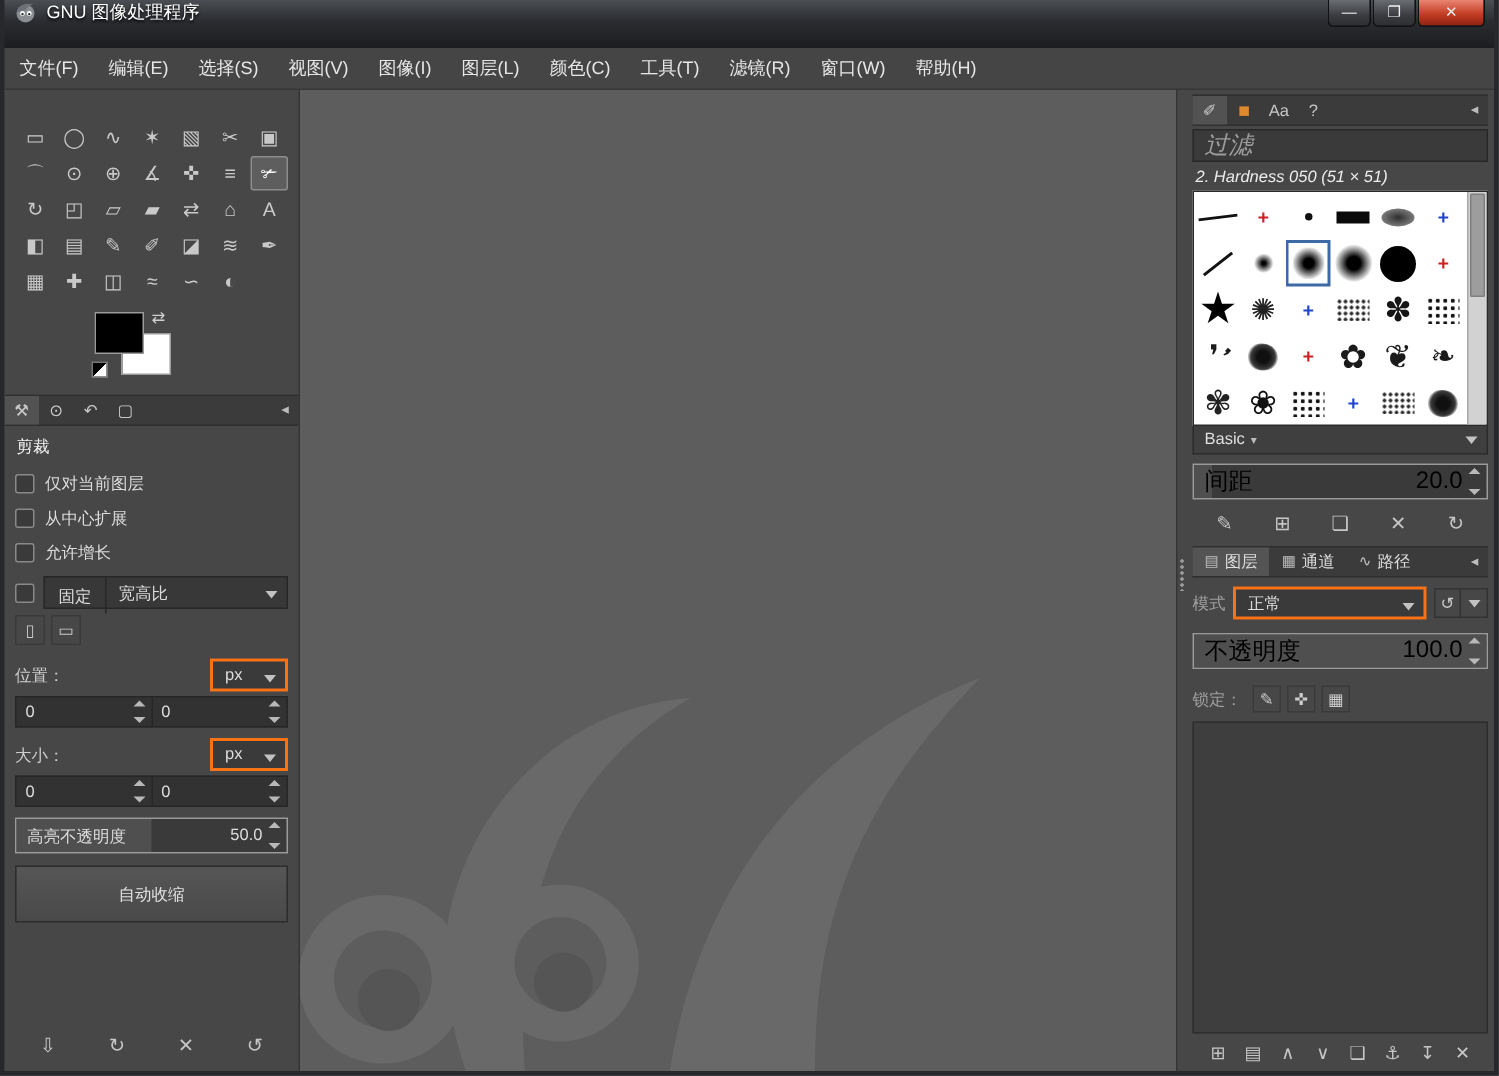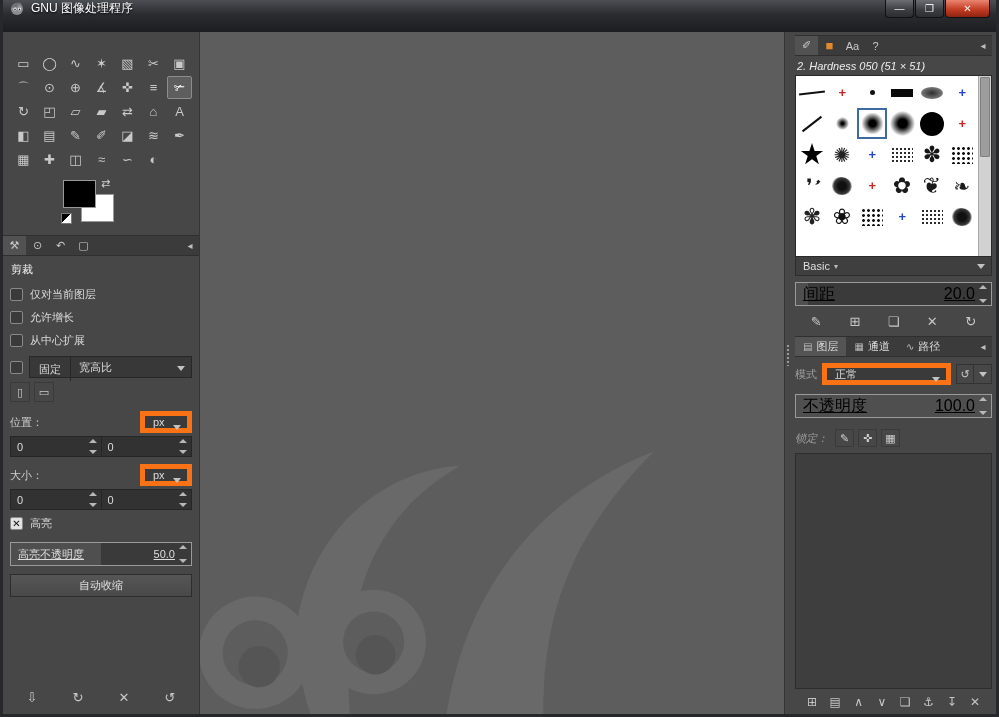--- a/index.html
+++ b/index.html
@@ -76,42 +76,42 @@
   .entry-row { display:flex; align-items:center; gap:4px; margin:4px 0 8px; }
   .entry { flex:1; height:22px; display:flex; align-items:center; padding:0 6px;
            background:#323232; border:1px solid #262626; font-style:italic; }
   .entry .clear { margin-left:auto; font-style:normal; color:#b5b5b5; font-size:12px; }
   .mini-btn { width:20px; height:20px; display:flex; align-items:center; justify-content:center;
               color:#c9c9c9; background:#474747; border:1px solid #3a3a3a; font-size:11px; }
 
   .unit-row { display:flex; align-items:center; justify-content:space-between; margin-top:6px; height:24px; }
   .lbl { color:#cfcfcf;text-align:center; }
   .combo { position:relative; height:22px; display:flex; align-items:center; gap:4px;
-           background:#3a3a3a; border:5px solid #f97316; padding:0 16px 0 8px; color:#dcdcdc; }
+           background:#3a3a3a; border:2px solid #f97316; padding:0 16px 0 8px; color:#dcdcdc; }
   .combo.unit { width:52px; }
   .combo.full { margin:8px 0 2px; }
 
   .spin-pair { display:flex; margin:2px 0 2px; }
   .spin { flex:1; position:relative; height:21px; display:flex; align-items:center;
           padding:0 15px 0 6px; background:#323232; border:1px solid #262626; }
   .spin + .spin { border-left:0; }
   .arrows { position:absolute; right:2px; top:2px; bottom:2px; width:10px;
             display:flex; flex-direction:column; justify-content:space-between; }
   .au { width:0; border-left:4px solid transparent; border-right:4px solid transparent;
         border-bottom:4px solid #b8b8b8; }
   .ad { width:0; border-left:4px solid transparent; border-right:4px solid transparent;
         border-top:4px solid #b8b8b8; }
 
   .slider-w { position:relative; height:24px; margin:7px 0; display:flex; align-items:center;
-              background:#3a3a3a; border:1px solid #9a9a9a; padding:0 16px 0 7px; overflow:hidden;text-decoration:underline; }
+              background:#3a3a3a; border:1px solid #9a9a9a; padding:0 16px 0 7px; overflow:hidden; }
   .slider-w .fill { position:absolute; left:0; top:0; bottom:0; background:#4f4f4f; }
   .slider-w .sl { position:relative; }
   .slider-w .sv { position:relative; margin-left:auto; }
 
-  .btn { height:23px; margin:8px 0; display:flex; align-items:center; justify-content:center;
+  .btn { height:38px; margin:8px 0; display:flex; align-items:center; justify-content:center;
          color:#e0e0e0; background:linear-gradient(#565656,#494949); border:1px solid #2d2d2d; }
   .opt-footer { margin-top:auto; display:flex; justify-content:space-around; align-items:center;
                 padding:8px 6px 9px; color:#c6c6c6; font-size:13px; }
   .ficon { width:22px; text-align:center; }
 
   
   .canvas { flex:1; position:relative; background:#5d5d5d; overflow:hidden; }
   .canvas svg { position:absolute; left:0; bottom:0; width:100%; height:100%; }
 
   
@@ -177,21 +177,21 @@
   .ltab .ticon { font-size:10px; color:#bdbdbd; font-style:normal; }
   .mode-row { display:flex; align-items:center; gap:5px; margin:6px 0 2px; font-size:11px; }
   .mode-row .lbl, .lock-row .lbl { color:#9f9f9f; }
   .mode-row .combo { flex:1; }
   .mini-split { display:flex; }
   .ms-btn { width:18px; height:20px; display:flex; align-items:center; justify-content:center;
             background:#474747; border:1px solid #333; color:#c9c9c9; font-size:11px; }
   .ms-btn + .ms-btn { border-left:0; }
   .ms-btn.arrow::after { content:""; border-left:4px solid transparent;
             border-right:4px solid transparent; border-top:5px solid #c2c2c2; }
-  .lock-row { display:flex; align-items:center; gap:7px; margin:4px 0 2px; font-size:11px;font-style:italic; }
+  .lock-row { display:flex; align-items:center; gap:7px; margin:4px 0 2px; font-size:11px; }
   .lock-btn { width:19px; height:18px; display:flex; align-items:center; justify-content:center;
               color:#cccccc; font-size:11px; background:#474747; border:1px solid #3a3a3a; }
   .layer-list { flex:1; margin:4px 0; background:#3e3e3e; border:1px solid #2d2d2d; }
   .dock-bottom .dock-footer { justify-content:space-between; padding:2px 6px 2px; font-size:12px; }
 </style>
 </head>
 <body>
 
 <div class="window">
 
@@ -207,20 +207,36 @@
         </svg>
     </span>
     <span class="title">GNU 图像处理程序</span>
     <span class="winbtns">
       <span class="winbtn">—</span>
       <span class="winbtn">❐</span>
       <span class="winbtn close">✕</span>
     </span>
   </div>
 
+  <div class="menubar">
+    <div class="mrepeat">
+
+    <span class="menu-item">文件(F)</span>
+        <span class="menu-item">编辑(E)</span>
+        <span class="menu-item">选择(S)</span>
+        <span class="menu-item">视图(V)</span>
+        <span class="menu-item">图像(I)</span>
+        <span class="menu-item">图层(L)</span>
+        <span class="menu-item">颜色(C)</span>
+        <span class="menu-item">工具(T)</span>
+        <span class="menu-item">滤镜(R)</span>
+        <span class="menu-item">窗口(W)</span>
+        <span class="menu-item">帮助(H)</span>
+      </div>
+  </div>
 
   <div class="main">
 
     <div class="left-panel">
       <div class="tools">
 
       <span class="tool">▭</span>
           <span class="tool">◯</span>
           <span class="tool">∿</span>
           <span class="tool">✶</span>
@@ -279,25 +295,25 @@
           <div class="opt-title">剪裁</div>
 
           <div>
 
           <label class="chkrow">
               <span class="cb"></span>
               <span>仅对当前图层</span>
             </label>
               <label class="chkrow">
               <span class="cb"></span>
-              <span>允许增长</span>
+              <span>从中心扩展</span>
             </label>
               <label class="chkrow">
               <span class="cb"></span>
-              <span>从中心扩展</span>
+              <span>允许增长</span>
             </label>
             </div>
 
           <div class="fixed-row">
             <span class="cb"></span>
             <div class="fixed-ctl">
               <span class="fixed-label">固定</span>
               <span class="fixed-value">宽高比</span>
             </div>
           </div>
@@ -346,24 +362,20 @@
             </div>
             <div class="spin">
               <span>0</span>
               <span class="arrows">
                   <i class="au"></i>
                   <i class="ad"></i>
                 </span>
             </div>
           </div>
 
-          <label class="chkrow checked">
-            <span class="cb checked"></span>
-            <span>高亮</span>
-          </label>
 
           <div class="slider-w">
             <i class="fill" style="width:50%"></i>
             <span class="sl">高亮不透明度</span>
             <span class="sv">50.0</span>
             <span class="arrows">
                 <i class="au"></i>
                 <i class="ad"></i>
               </span>
           </div>
@@ -410,20 +422,23 @@
             <div class="dtabs">
 
             <span class="dtab active">✐</span>
                 <span class="dtab t-orange">■</span>
                 <span class="dtab">Aa</span>
                 <span class="dtab">?</span>
               </div>
             <span class="corner">◂</span>
           </div>
 
+          <div class="filter-combo">
+            <span>过滤</span>
+          </div>
 
           <div class="brush-name">2. Hardness 050 (51 × 51)</div>
 
           <div class="brush-area">
             <div class="bgrid">
 
             <div class="bcell t-line">
                   <i class="bsh"></i>
                 </div>
                 <div class="bcell t-plusr">

